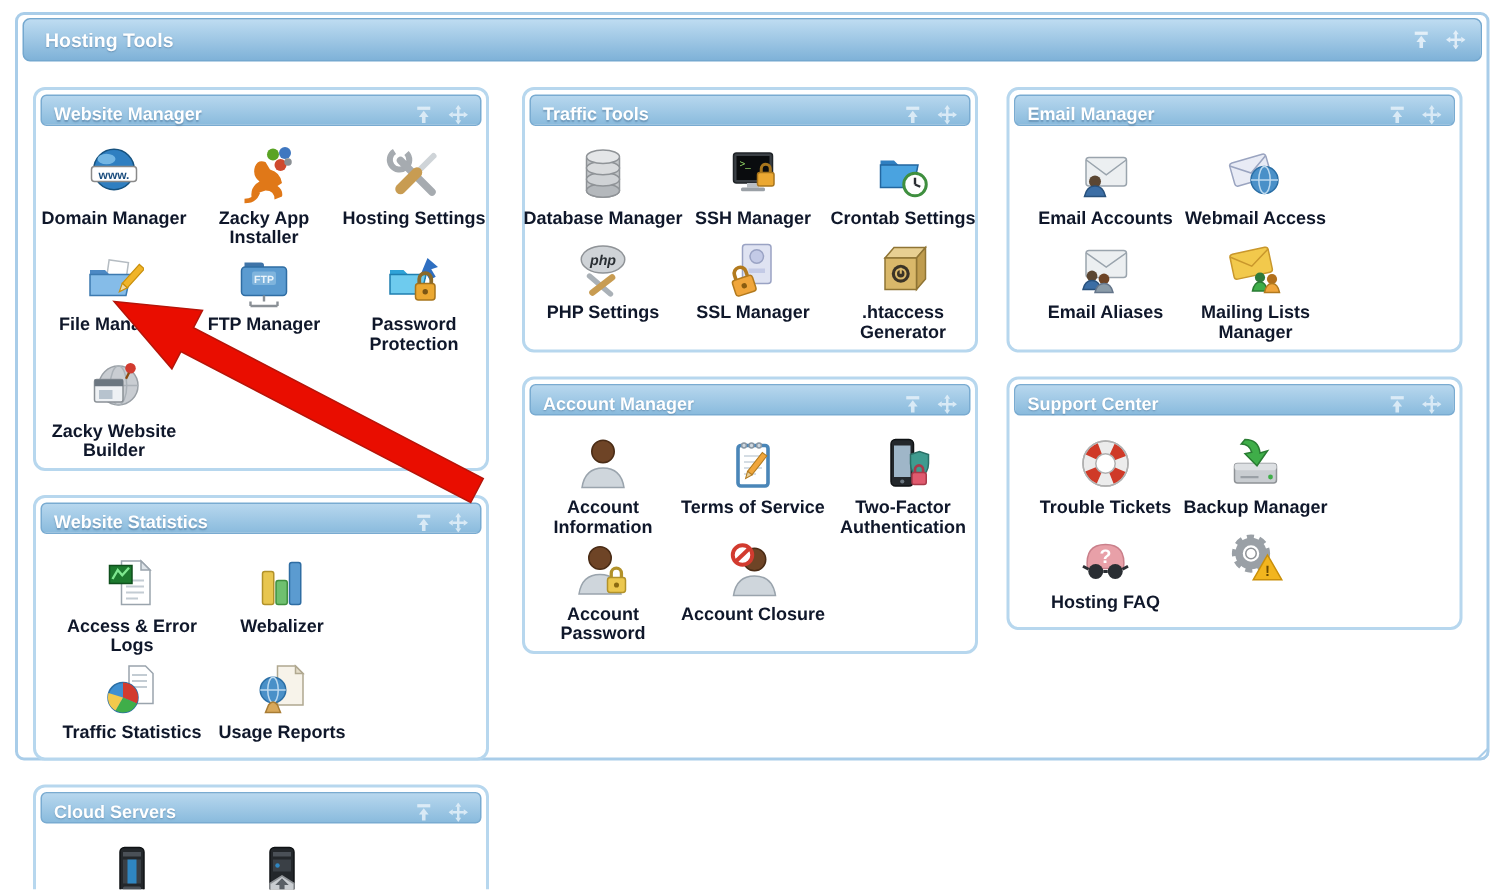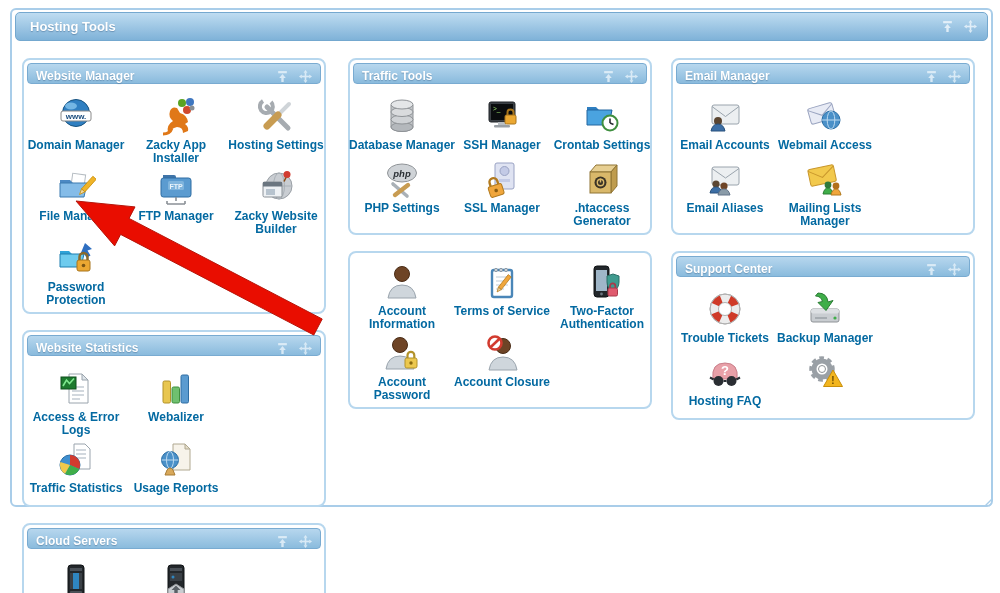--- a/index.html
+++ b/index.html
@@ -33,29 +33,29 @@
   }
   .panel-header {
     margin:3px; height:21px; border:1px solid #79abd1; border-radius:4px;
     background:linear-gradient(#b7d7ee,#8abbdd);
     color:#fff; font-weight:bold; font-size:12px;
     display:flex; align-items:flex-end; padding:0 8px;
     text-shadow:0 1px 1px rgba(70,110,145,.5);
   }
   .panel-body { display:grid; padding:8px 18px 4px 2px; }
   .cols-3 { grid-template-columns:repeat(3,100px); }
-  .cols-2 { grid-template-columns:repeat(2,100px); }
+  .cols-2 { grid-template-columns:repeat(2,100px);margin-left:12px; }
   .item {
     width:100px; min-height:63px; display:flex; flex-direction:column;
     align-items:center; cursor:pointer; padding-top:2px;
   }
   .item .icon { width:40px; height:40px; }
   .item .icon svg { display:block; width:40px; height:40px; }
   .item .label {
-    width:108px; font-size:12px; font-weight:bold; color:#0369a1;
+    width:108px; font-size:12px; font-weight:bold; color:#0f172a;
     text-align:center; line-height:1.12; margin-top:2px;
   }
   svg text { font-family:"Liberation Sans",sans-serif; }
 
   .arrow-overlay { position:absolute; left:0; top:0; width:1000px; height:593px; pointer-events:none; z-index:20; }
   .grip { position:absolute; right:-2px; bottom:-2px; width:9px; height:9px; cursor:nwse-resize; }
 </style>
 </head>
 <body>
 
@@ -167,45 +167,45 @@
                   <rect x="12" y="13" width="16" height="9" rx="1.5" fill="#7fb4dd"></rect>
                   <text x="20" y="20.5" font-size="7" font-weight="bold" fill="#eaf4fb" text-anchor="middle">FTP</text>
                   <path d="M20 29 v4 M11 36 h18 M11 33 v3 M29 33 v3" stroke="#8a9096" stroke-width="1.6" fill="none"></path>
                 </svg>
             </span>
             <span class="label">FTP Manager</span>
           </div>
           <div class="item">
             <span class="icon">
               <svg viewBox="0 0 40 40">
+                  <path d="M4 12 h9 l3 3 h12 v3 h-24 z" fill="#2fa3d8"></path>
+                  <path d="M4 15 h24 l-3 13 h-21 z" fill="#6ecbee" stroke="#1f7fb0"></path>
+                  <path d="M29 4 l7 6 -4.5 1.5 3 5 -4 2.2 -3-5 -3.5 2.3 z" fill="#2f6fc1"></path>
+                  <rect x="21" y="21" width="13" height="11" rx="2" fill="#eba832" stroke="#a8751c"></rect>
+                  <path d="M23.5 21 v-3 a4 4 0 0 1 8 0 v3" fill="none" stroke="#8a6a2a" stroke-width="2.5"></path>
+                  <circle cx="27.5" cy="26.5" r="1.8" fill="#7a5514"></circle>
+                </svg>
+            </span>
+            <span class="label">Password Protection</span>
+          </div>
+          <div class="item">
+            <span class="icon">
+              <svg viewBox="0 0 40 40">
                   <circle cx="23" cy="18" r="13" fill="#c9cdd2" stroke="#9aa0a6"></circle>
                   <ellipse cx="23" cy="18" rx="5.5" ry="13" fill="none" stroke="#aab1b7"></ellipse>
                   <line x1="10" y1="18" x2="36" y2="18" stroke="#aab1b7"></line>
                   <rect x="7" y="14" width="19" height="15" rx="1.5" fill="#eef1f4" stroke="#8a9096"></rect>
                   <rect x="7" y="14" width="19" height="4.5" fill="#6b7680"></rect>
                   <rect x="10" y="21" width="9" height="6" fill="#b7c3ce"></rect>
                   <circle cx="31" cy="6.5" r="3.5" fill="#d23b2f"></circle>
                   <line x1="30" y1="9.5" x2="28" y2="13.5" stroke="#8a4a10" stroke-width="1.6"></line>
                 </svg>
             </span>
             <span class="label">Zacky Website Builder</span>
           </div>
-          <div class="item">
-            <span class="icon">
-              <svg viewBox="0 0 40 40">
-                  <path d="M4 12 h9 l3 3 h12 v3 h-24 z" fill="#2fa3d8"></path>
-                  <path d="M4 15 h24 l-3 13 h-21 z" fill="#6ecbee" stroke="#1f7fb0"></path>
-                  <path d="M29 4 l7 6 -4.5 1.5 3 5 -4 2.2 -3-5 -3.5 2.3 z" fill="#2f6fc1"></path>
-                  <rect x="21" y="21" width="13" height="11" rx="2" fill="#eba832" stroke="#a8751c"></rect>
-                  <path d="M23.5 21 v-3 a4 4 0 0 1 8 0 v3" fill="none" stroke="#8a6a2a" stroke-width="2.5"></path>
-                  <circle cx="27.5" cy="26.5" r="1.8" fill="#7a5514"></circle>
-                </svg>
-            </span>
-            <span class="label">Password Protection</span>
-          </div>
         </div>
       </div>
 
       <div class="panel">
         <div class="panel-header">
           <span>Website Statistics</span>
           <span class="head-controls">
             <span class="ctrl">
                 <svg viewBox="0 0 12 12">
                   <line x1="2" y1="2" x2="10" y2="2" stroke="#eaf4fb" stroke-width="2"></line>
@@ -427,20 +427,41 @@
                   <circle cx="18.5" cy="22.5" r="3.2" fill="none" stroke="#d9b86a" stroke-width="1.4"></circle>
                   <line x1="18.5" y1="22.5" x2="18.5" y2="18.5" stroke="#d9b86a" stroke-width="1.4"></line>
                 </svg>
             </span>
             <span class="label">.htaccess Generator</span>
           </div>
         </div>
       </div>
 
       <div class="panel">
+        <div class="panel-header">
+          <span>Account Manager</span>
+          <span class="head-controls">
+            <span class="ctrl">
+                <svg viewBox="0 0 12 12">
+                  <line x1="2" y1="2" x2="10" y2="2" stroke="#eaf4fb" stroke-width="2"></line>
+                  <path d="M6 3.6 L9 7.4 H7.1 V11 H4.9 V7.4 H3 Z" fill="#eaf4fb"></path>
+                </svg>
+              </span>
+            <span class="ctrl">
+                <svg viewBox="0 0 12 12" stroke="#eaf4fb" stroke-width="1.5" fill="#eaf4fb">
+                  <line x1="6" y1="2.5" x2="6" y2="9.5"></line>
+                  <line x1="2.5" y1="6" x2="9.5" y2="6"></line>
+                  <path d="M6 0 l1.8 2.6 h-3.6z" stroke="none"></path>
+                  <path d="M6 12 l1.8-2.6 h-3.6z" stroke="none"></path>
+                  <path d="M0 6 l2.6-1.8 v3.6z" stroke="none"></path>
+                  <path d="M12 6 l-2.6-1.8 v3.6z" stroke="none"></path>
+                </svg>
+              </span>
+          </span>
+        </div>
         <div class="panel-body cols-3">
           <div class="item">
             <span class="icon">
               <svg viewBox="0 0 40 40">
                   <circle cx="20" cy="11" r="7.5" fill="#6e4426" stroke="#4a2c16"></circle>
                   <path d="M6 35 q2-13 14-13 q12 0 14 13 z" fill="#cfd6dc" stroke="#9aa4ad"></path>
                 </svg>
             </span>
             <span class="label">Account Information</span>
           </div>

